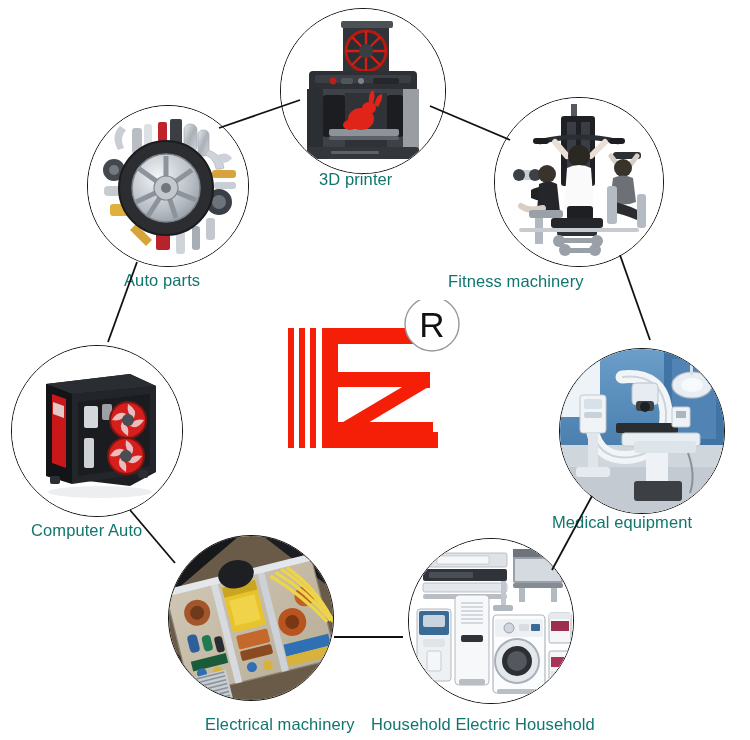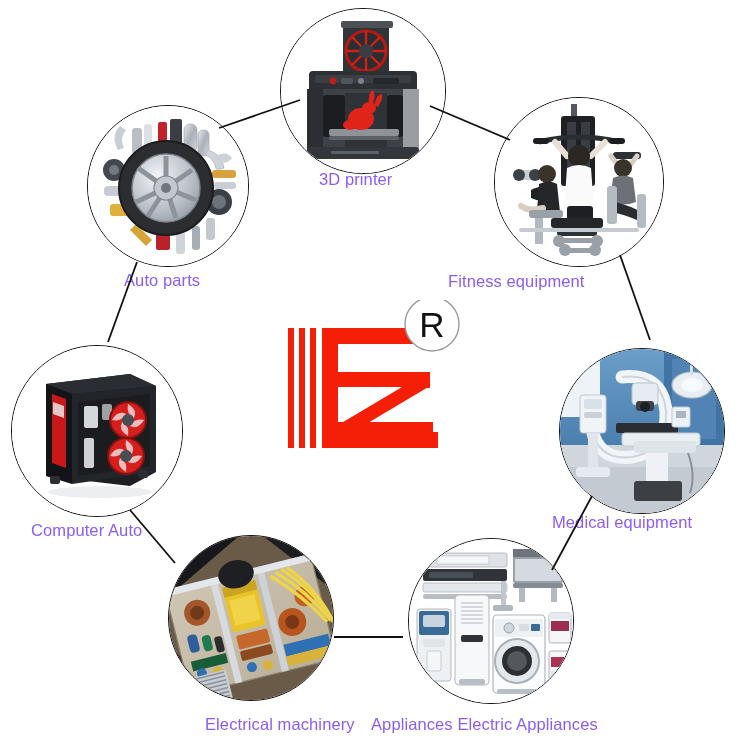--- a/index.html
+++ b/index.html
@@ -29,21 +29,21 @@
     border-radius: 50%;
     border: 1.6px solid #111;
     background: #ffffff;
     overflow: hidden;
   }
   .node-label {
     position: absolute;
     font-size: 16.5px;
     line-height: 1.1;
     white-space: nowrap;
-    color: #8b5cf6;
+    color: #0f766e;
     letter-spacing: 0.1px;
   }
   .art {
     position: absolute;
     inset: 0;
   }
   .connectors {
     position: absolute;
     inset: 0;
     z-index: 1;
@@ -242,21 +242,21 @@
           <rect x="66" y="140" width="34" height="5" rx="2"></rect>
           <circle cx="64" cy="143" r="6"></circle>
             <circle cx="102" cy="143" r="6"></circle>
           <rect x="72" y="150" width="26" height="5" rx="2"></rect>
           <circle cx="70" cy="152" r="6"></circle>
             <circle cx="100" cy="152" r="6"></circle>
         </g>
         <rect x="24" y="130" width="120" height="4" rx="2" fill="#c6cbd1"></rect>
       </svg>
     </div>
-    <div class="node-label" style="left:448px;top:272px;">Fitness equipment</div>
+    <div class="node-label" style="left:448px;top:272px;">Fitness machinery</div>
   </div>
 
   <div class="node">
     <div class="node-circle" style="left:559px;top:348px;width:164px;height:164px;">
       <svg class="art" viewBox="0 0 164 164">
         <defs>
           <linearGradient id="wall" x1="0" y1="0" x2="0" y2="1">
             <stop offset="0" stop-color="#6b9ec9"></stop>
               <stop offset="1" stop-color="#4b7fae"></stop>
           </linearGradient>
@@ -353,21 +353,21 @@
         <rect x="88" y="150" width="44" height="5" rx="2" fill="#b9bfc5"></rect>
 
         <rect x="140" y="74" width="22" height="30" rx="2" fill="#f4f6f8" stroke="#adb3ba" stroke-width="1"></rect>
         <rect x="140" y="74" width="22" height="6" fill="#e6eaee"></rect>
         <rect x="142" y="82" width="18" height="10" fill="#9c2f4f"></rect>
         <rect x="140" y="112" width="22" height="30" rx="2" fill="#f4f6f8" stroke="#adb3ba" stroke-width="1"></rect>
         <rect x="142" y="118" width="18" height="10" fill="#aa3456"></rect>
         <rect x="142" y="132" width="18" height="5" fill="#dfe4e9"></rect>
       </svg>
     </div>
-    <div class="node-label" style="left:371px;top:715px;">Appliances Electric Appliances</div>
+    <div class="node-label" style="left:371px;top:715px;">Household Electric Household</div>
   </div>
 
   <div class="node">
     <div class="node-circle" style="left:168px;top:535px;width:164px;height:164px;">
       <svg class="art" viewBox="0 0 164 164">
         <defs>
           <linearGradient id="brd" x1="0" y1="0" x2="1" y2="1">
             <stop offset="0" stop-color="#cfc6b4"></stop>
               <stop offset="1" stop-color="#b9ae97"></stop>
           </linearGradient>

